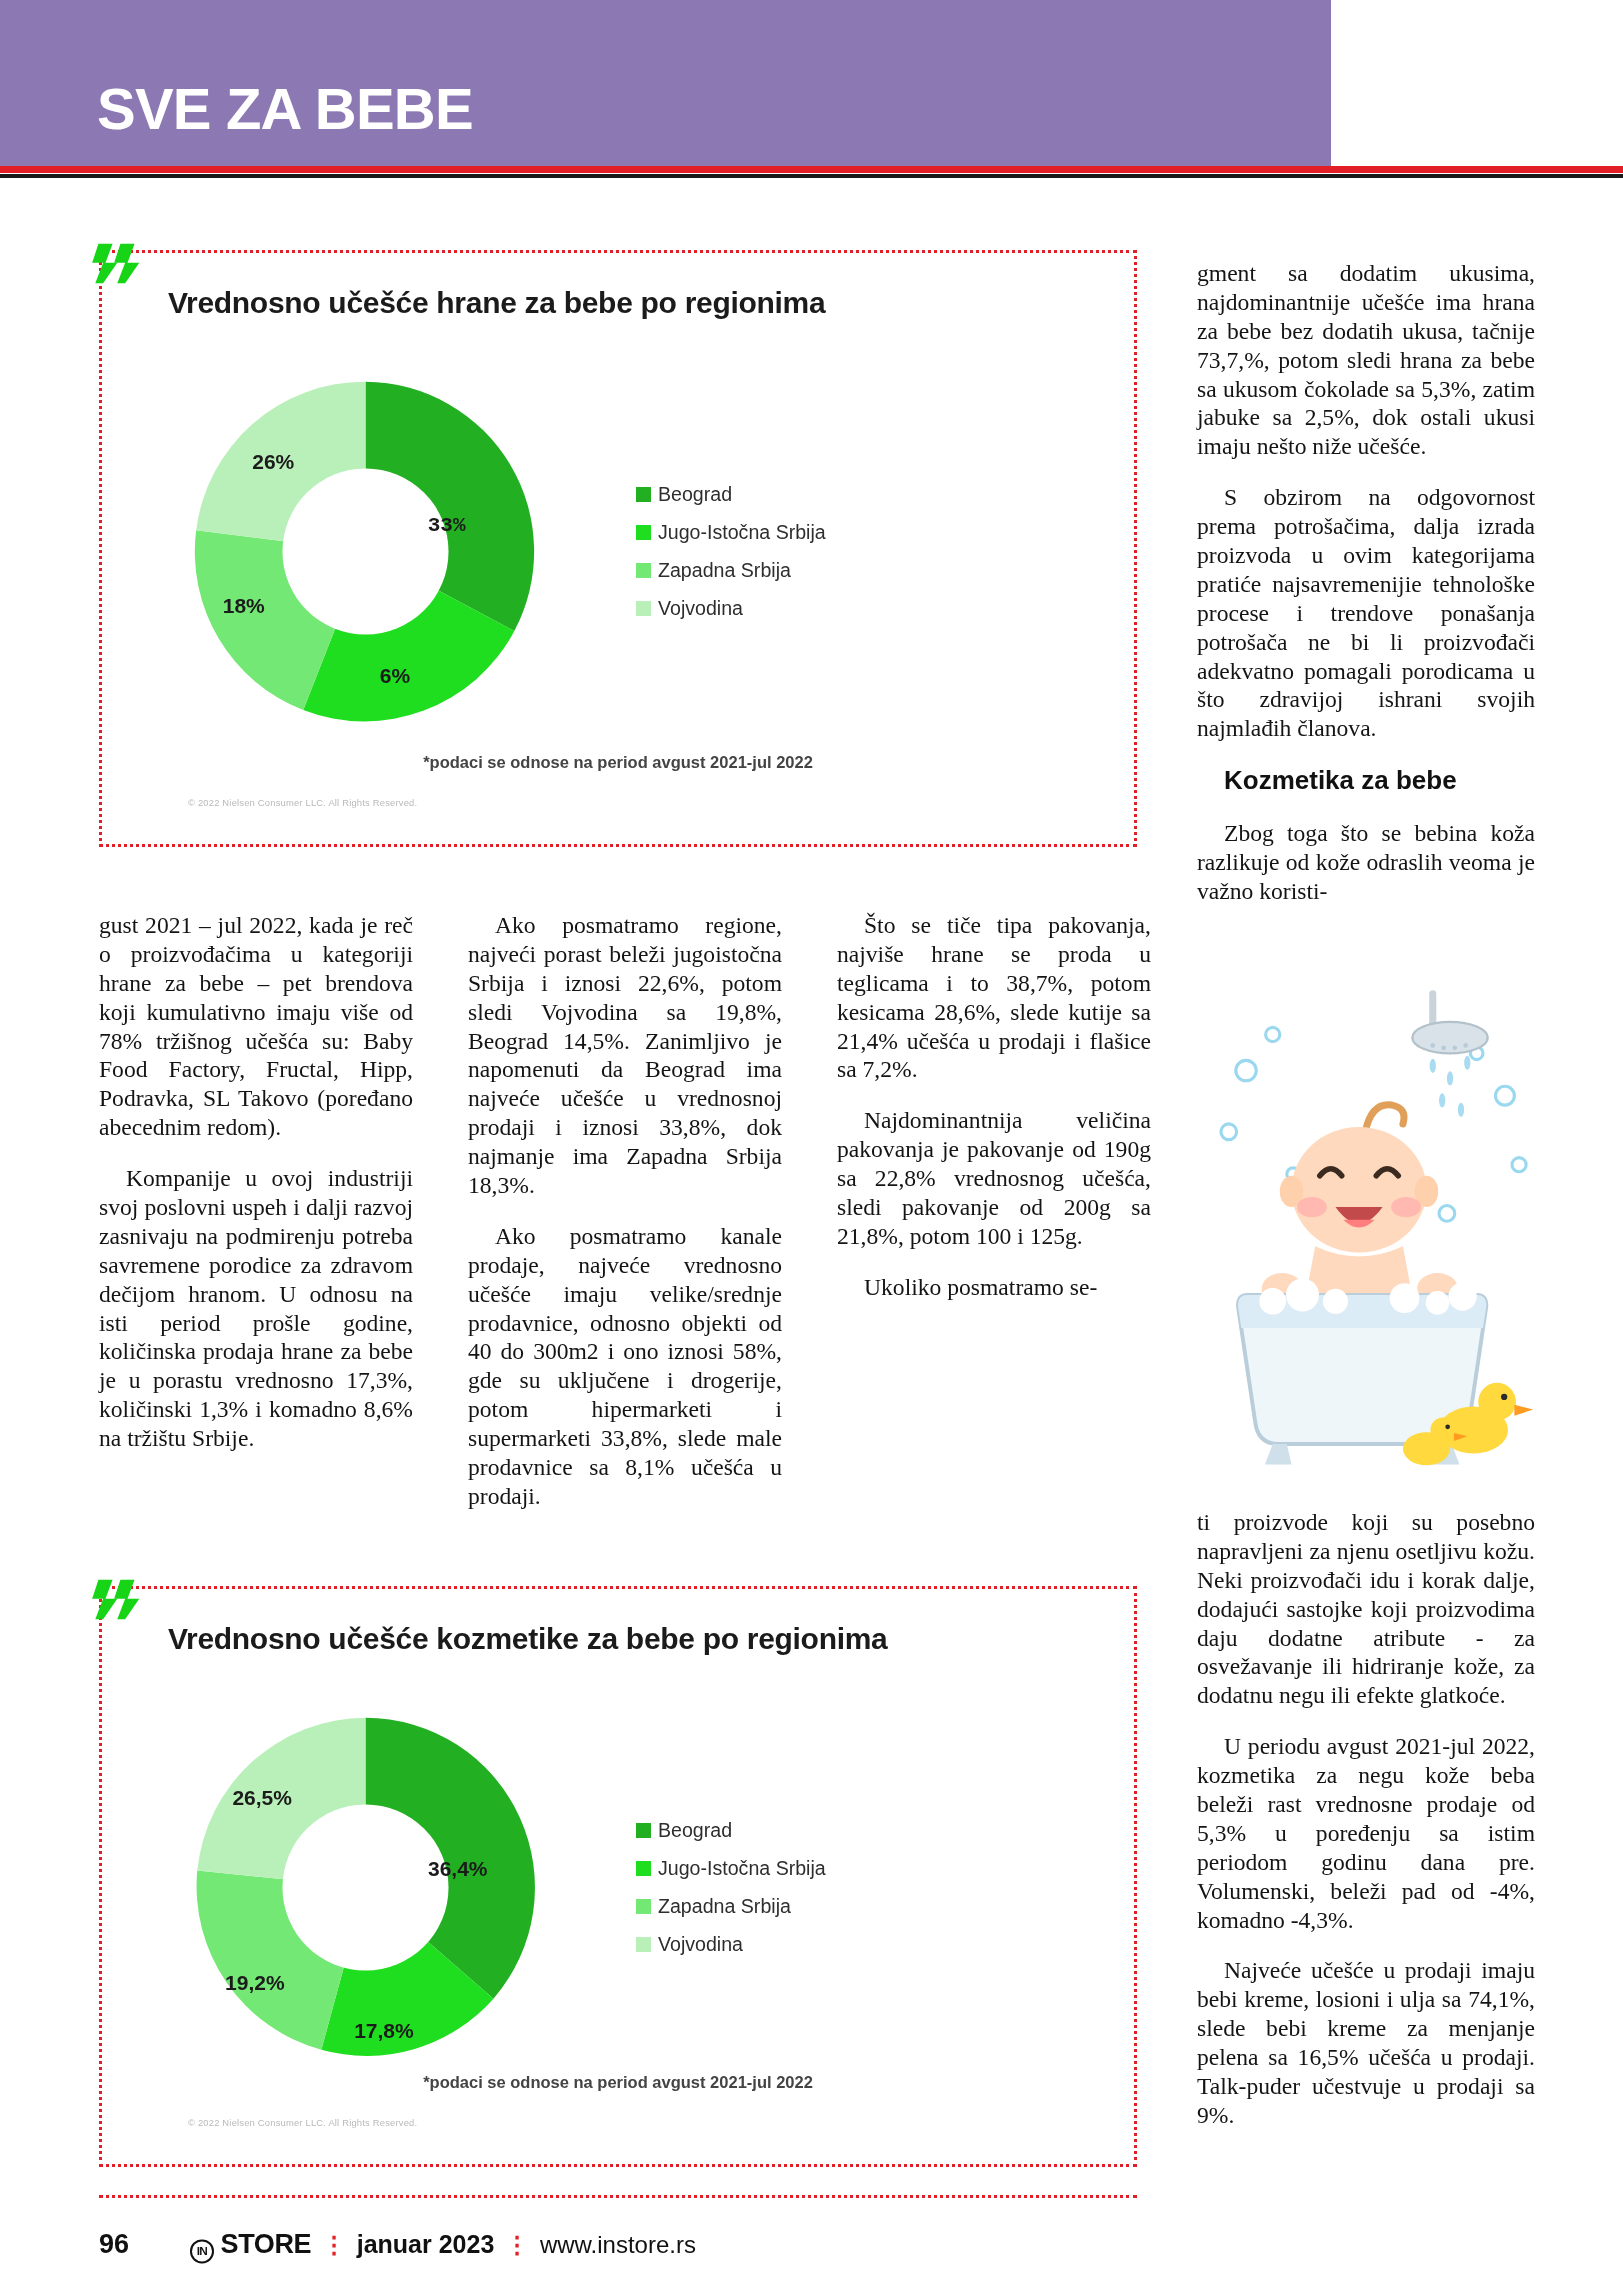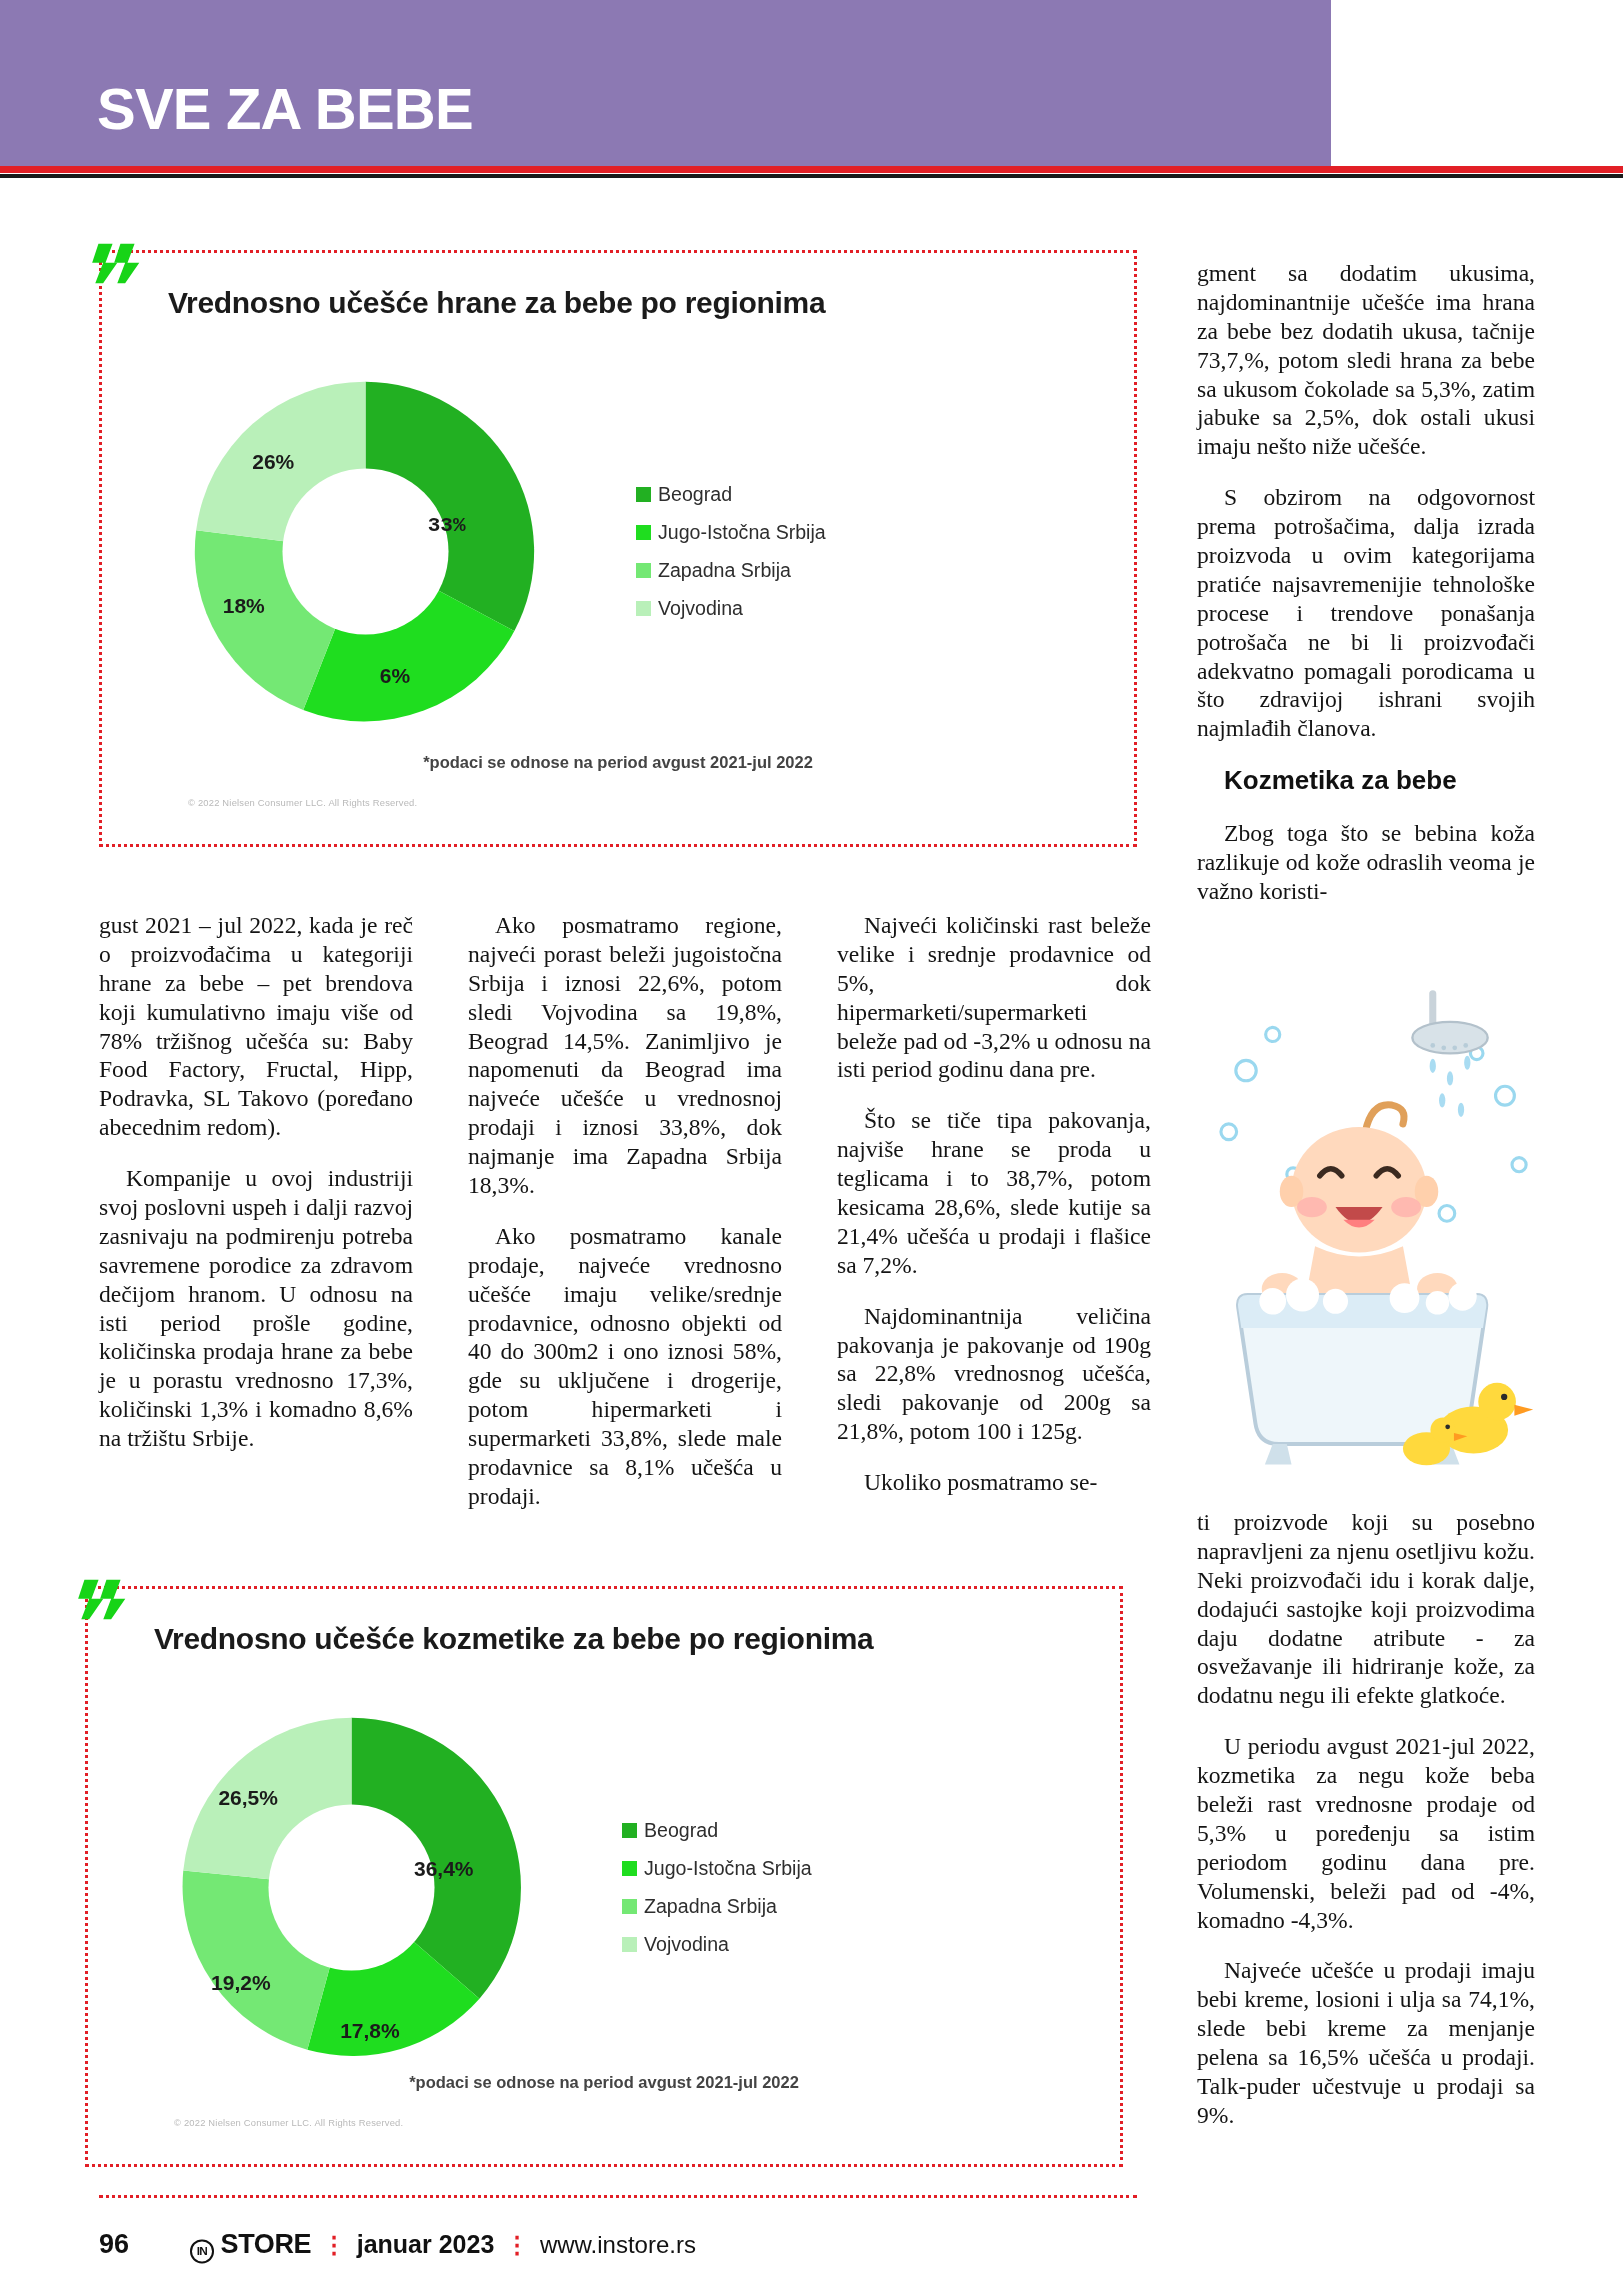--- a/index.html
+++ b/index.html
@@ -51,21 +51,21 @@
     background: #1a1a1a;
   }
 
   
   .chart-box {
     position: absolute;
     border: 3.1px dotted #e21f26;
     background: #ffffff;
   }
   #chart-box-food  { left: 99px; top: 250px;  width: 1038px; height: 597px; }
-  #chart-box-cosm  { left: 85px; top: 1586px; width: 1038px; height: 581px; }
+  #chart-box-cosm  { left: 99px; top: 1586px; width: 1038px; height: 581px; }
 
   .quote-mark {
     position: absolute;
     left: -12.6px; top: -14px;
     width: 55px; height: 49px;
   }
 
   .chart-heading {
     font-family: "Liberation Sans", sans-serif;
     font-weight: bold;
@@ -309,21 +309,20 @@
   <p class="no-indent">gust 2021 – jul 2022, kada je reč o proizvođačima u kategoriji hrane za bebe – pet brendova koji kumulativno imaju više od 78% tržišnog učešća su: Baby Food Factory, Fructal, Hipp, Podravka, SL Takovo (poređano abecednim redom).</p>
   <p>Kompanije u ovoj industriji svoj poslovni uspeh i dalji razvoj zasnivaju na podmirenju potreba savremene porodice za zdravom dečijom hranom. U odnosu na isti period prošle godine, količinska prodaja hrane za bebe je u porastu vrednosno 17,3%, količinski 1,3% i komadno 8,6% na tržištu Srbije.</p>
 </div>
 
 <div class="col" id="col-main-2">
   <p>Ako posmatramo regione, najveći porast beleži jugoistočna Srbija i iznosi 22,6%, potom sledi Vojvodina sa 19,8%, Beograd 14,5%. Zanimljivo je napomenuti da Beograd ima najveće učešće u vrednosnoj prodaji i iznosi 33,8%, dok najmanje ima Zapadna Srbija 18,3%.</p>
   <p>Ako posmatramo kanale prodaje, najveće vrednosno učešće imaju velike/srednje prodavnice, odnosno objekti od 40 do 300m2 i ono iznosi 58%, gde su uključene i drogerije, potom hipermarketi i supermarketi 33,8%, slede male prodavnice sa 8,1% učešća u prodaji.</p>
 </div>
 
 <div class="col" id="col-main-3">
-  <p>Najveći količinski rast beleže velike i srednje prodavnice od 5%, dok hipermarketi/supermarketi beleže pad od -3,2% u odnosu na isti period godinu dana pre.</p>
   <p>Što se tiče tipa pakovanja, najviše hrane se proda u teglicama i to 38,7%, potom kesicama 28,6%, slede kutije sa 21,4% učešća u prodaji i flašice sa 7,2%.</p>
   <p>Najdominantnija veličina pakovanja je pakovanje od 190g sa 22,8% vrednosnog učešća, sledi pakovanje od 200g sa 21,8%, potom 100 i 125g.</p>
   <p>Ukoliko posmatramo se-</p>
 </div>
 
 <div class="col" id="col-side-top">
   <p class="no-indent">gment sa dodatim ukusima, najdominantnije učešće ima hrana za bebe bez dodatih ukusa, tačnije 73,7,%, potom sledi hrana za bebe sa ukusom čokolade sa 5,3%, zatim jabuke sa 2,5%, dok ostali ukusi imaju nešto niže učešće.</p>
   <p>S obzirom na odgovornost prema potrošačima, dalja izrada proizvoda u ovim kategorijama pratiće najsavremenijie tehnološke procese i trendove ponašanja potrošača ne bi li proizvođači adekvatno pomagali porodicama u što zdravijoj ishrani svojih najmlađih članova.</p>
   <p class="side-heading">Kozmetika za bebe</p>
   <p>Zbog toga što se bebina koža razlikuje od kože odraslih veoma je važno koristi-</p>

